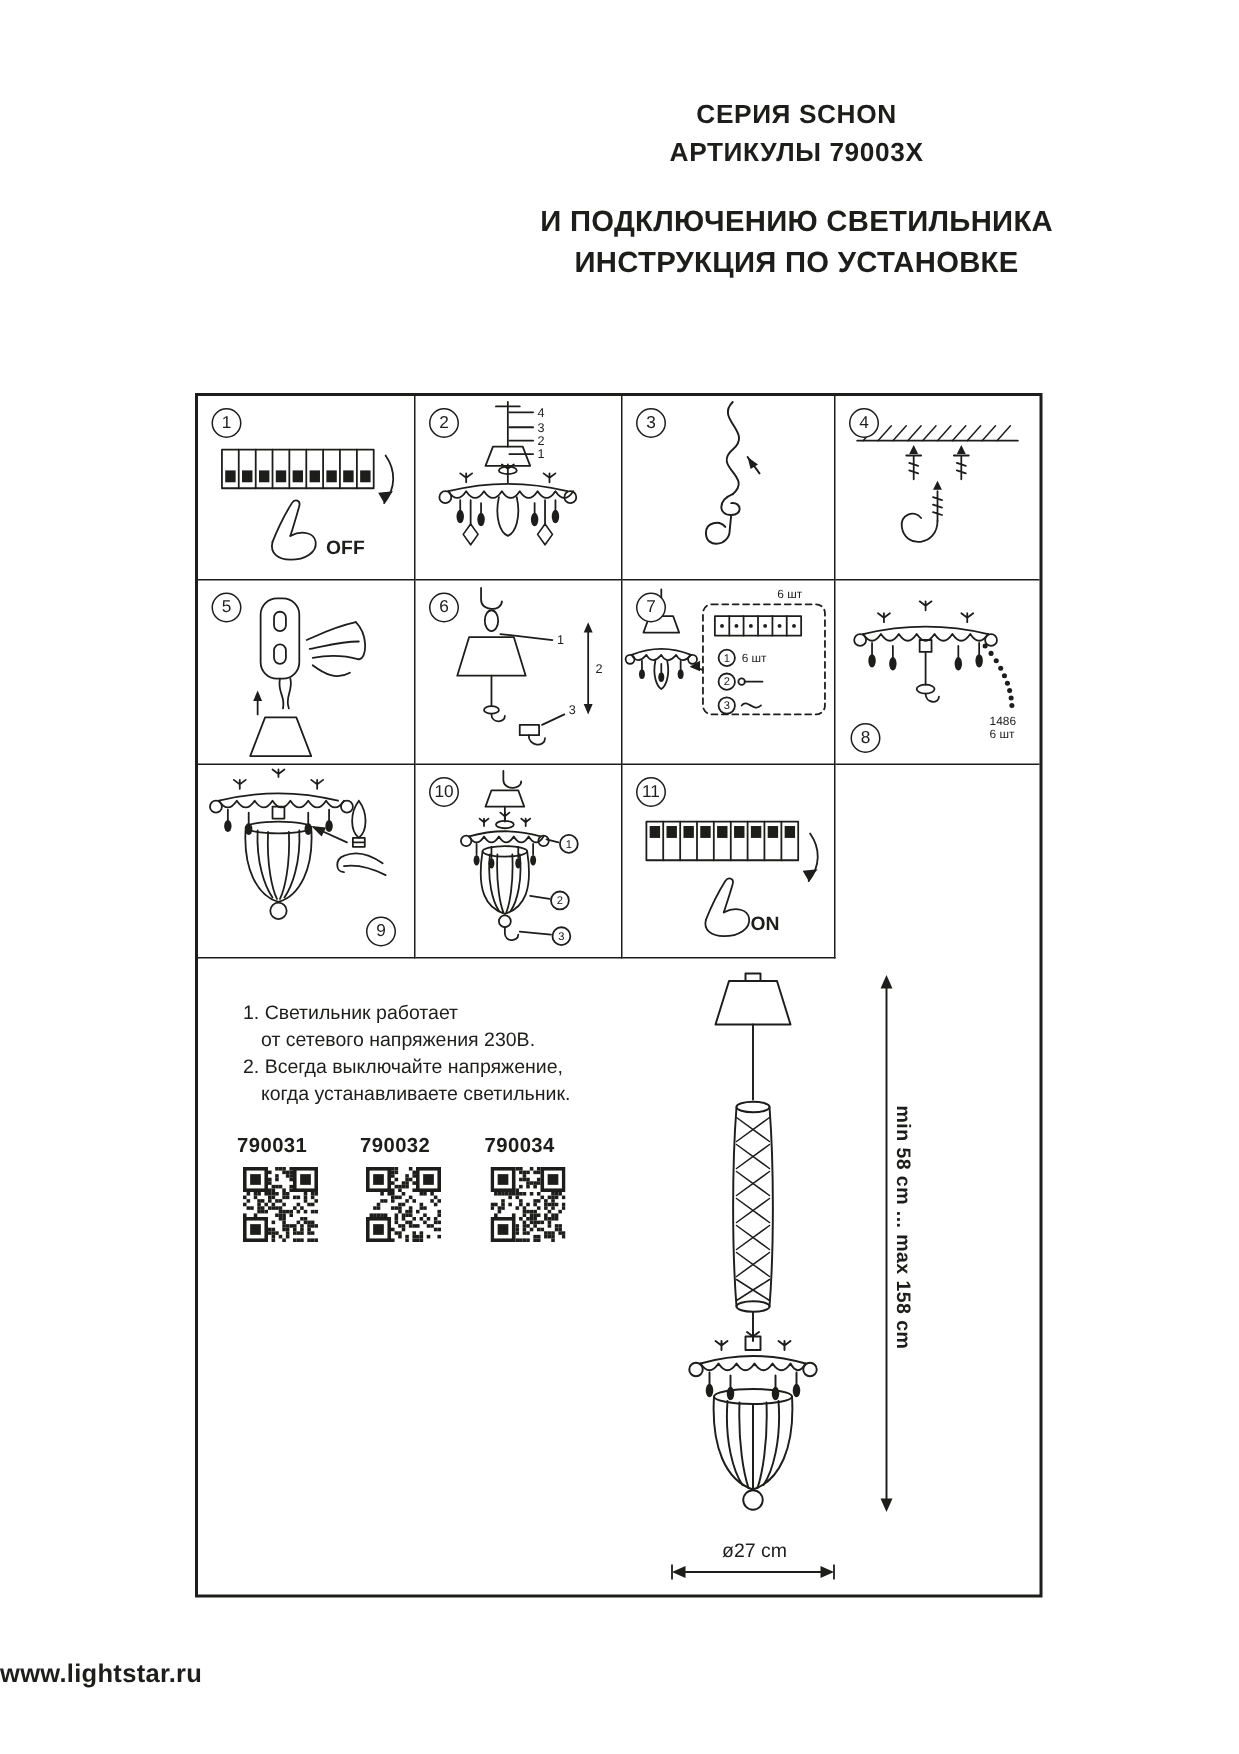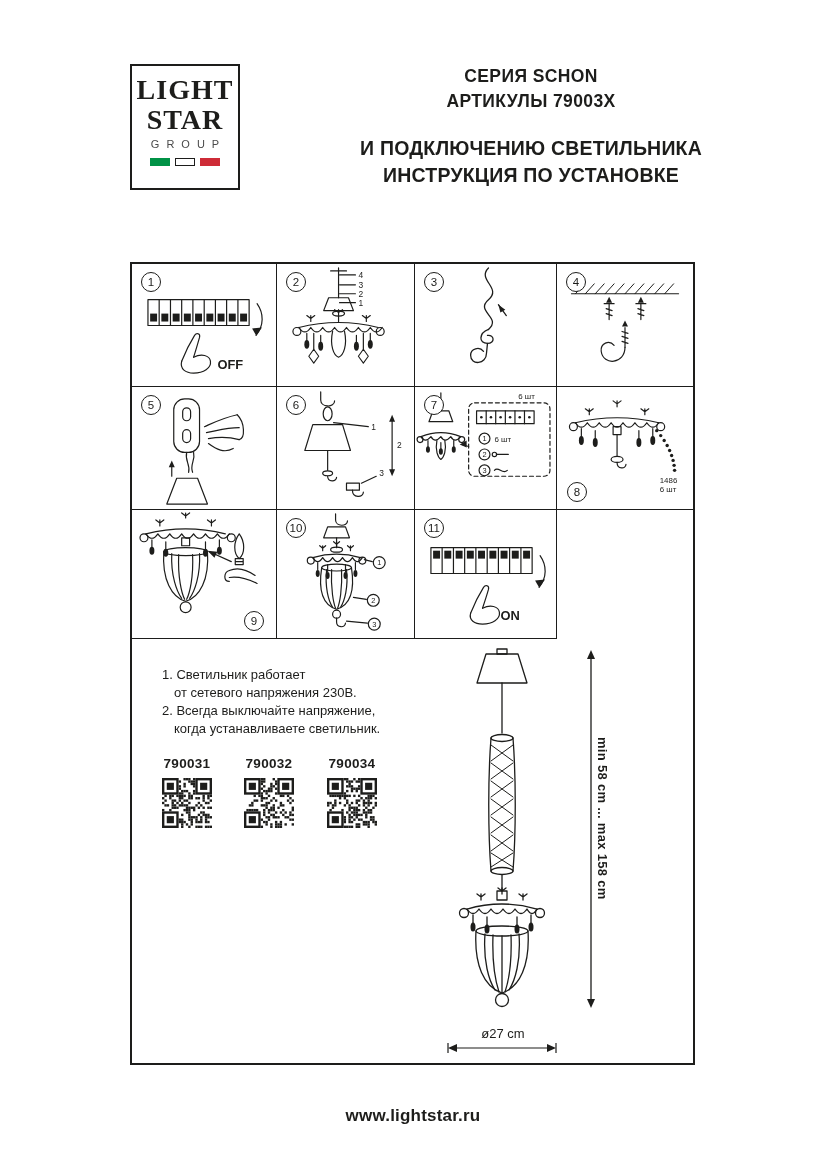--- a/index.html
+++ b/index.html
@@ -33,50 +33,40 @@
   .step-circle { position:absolute; left:9px; top:8px; width:20px; height:20px;
                  border:1.4px solid #1d1d1b; border-radius:50%; font-size:11.5px;
                  line-height:18px; text-align:center; background:#fff; z-index:2; }
   .step-circle.br-left  { left:10px; top:auto; bottom:7px; }
   .step-circle.br-right { left:auto; right:12px; top:auto; bottom:7px; }
 
   
   .bottom-area { position:absolute; left:0; top:375px; width:502px; height:424px; }
   .notes { position:absolute; left:30px; top:27px; font-size:13px; line-height:18px; }
   .notes .cont { padding-left:12px; }
-  .article-col { position:absolute; top:117px; width:58px; text-align:center; }
+  .article-col { position:absolute; top:117px; width:58px; text-align:left; }
   .article-num { font-size:13.5px; font-weight:700; letter-spacing:.3px; }
   .qr { width:50px; height:50px; margin:7px auto 0; }
   .qr svg { display:block; width:100%; height:100%; }
   .chandelier { position:absolute; left:295px; top:8px; width:150px; height:372px; }
   .dim-v { position:absolute; left:450px; top:10px; width:18px; height:360px; }
   .dim-label { position:absolute; left:463px; top:98px; writing-mode:vertical-rl;
                font-size:13px; font-weight:700; white-space:nowrap; letter-spacing:.3px; }
   .dia-label { position:absolute; left:330px; top:387px; width:82px; text-align:center;
                font-size:13px; font-weight:400; }
   .dia-arrow { position:absolute; left:312px; top:403px; width:116px; height:12px; }
 
-  .footer { position:absolute; left:0; top:1106px; width:100%; text-align:center;
+  .footer { position:absolute; left:0; top:1106px; width:100%; text-align:left;
             font-size:17px; font-weight:700; letter-spacing:.2px; }
 </style>
 </head>
 <body>
 
 <div class="page">
 
-  <div class="logo-box">
-    <div class="logo-light">LIGHT</div>
-    <div class="logo-star">STAR</div>
-    <div class="logo-group">GROUP</div>
-    <div class="logo-flag">
-      <span class="f-green"></span>
-        <span class="f-white"></span>
-        <span class="f-red"></span>
-    </div>
-  </div>
 
   <div class="header-text">
     <div class="h-series">СЕРИЯ SCHON</div>
     <div class="h-articles">АРТИКУЛЫ 79003X</div>
     <div class="h-title">
       <div>И ПОДКЛЮЧЕНИЮ СВЕТИЛЬНИКА</div>
       <div>ИНСТРУКЦИЯ ПО УСТАНОВКЕ</div>
     </div>
   </div>
 

